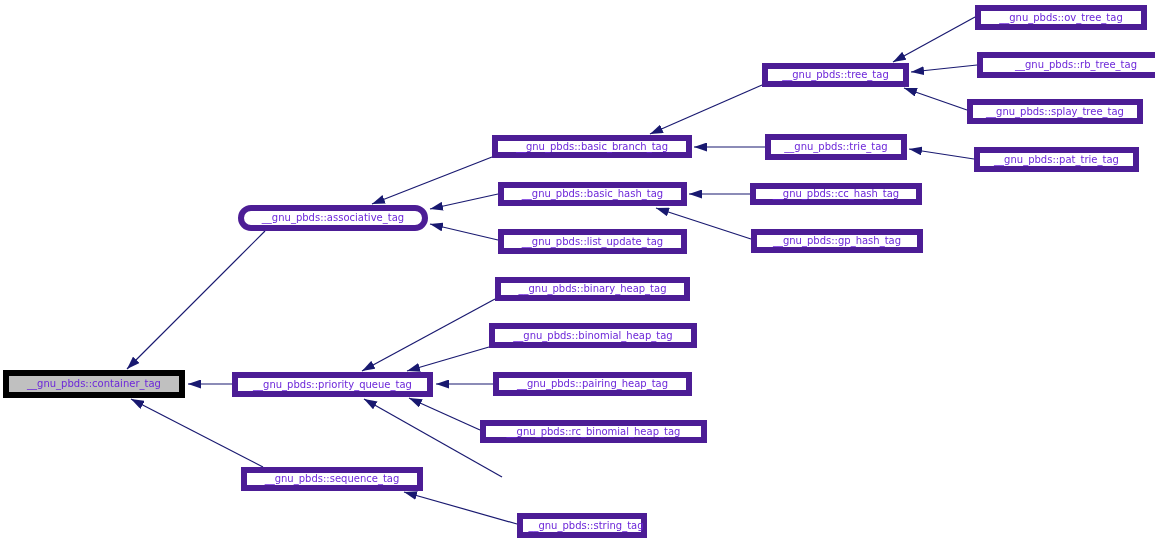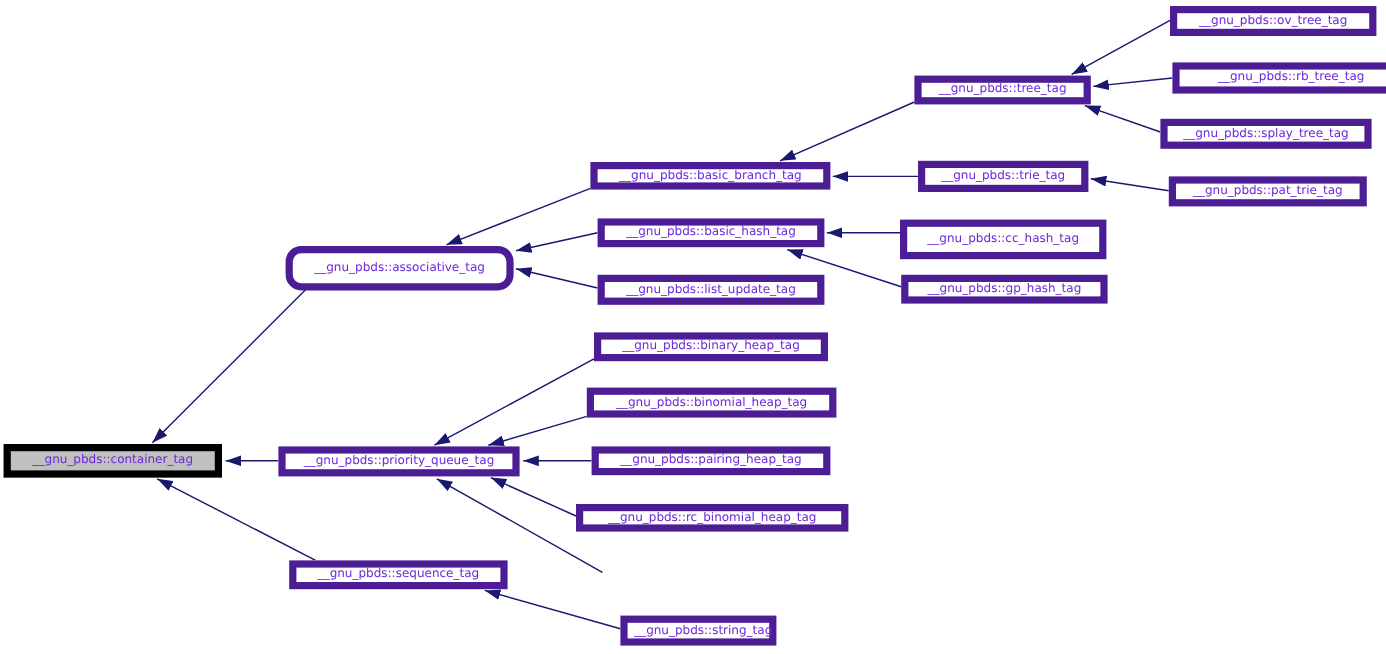--- a/index.html
+++ b/index.html
@@ -68,33 +68,33 @@
       <line x1="495" y1="299" x2="362" y2="371" marker-end="url(#arrow)"></line>
       <line x1="489" y1="347" x2="407" y2="371" marker-end="url(#arrow)"></line>
       <line x1="493" y1="384" x2="436" y2="384" marker-end="url(#arrow)"></line>
       <line x1="480" y1="430" x2="409" y2="398" marker-end="url(#arrow)"></line>
       <line x1="502" y1="477" x2="364" y2="399" marker-end="url(#arrow)"></line>
       <line x1="517" y1="524" x2="404" y2="492" marker-end="url(#arrow)"></line>
     </g>
   </svg>
 
   <div class="node selected" style="left:3px;   top:370px; width:182px; height:28px;text-align:right;">__gnu_pbds::container_tag</div>
-  <div class="node" style="left:238px; top:205px; width:190px; height:37px;border-radius:13px;">__gnu_pbds::associative_tag</div>
+  <div class="node" style="left:238px; top:205px; width:190px; height:26px;border-radius:13px;">__gnu_pbds::associative_tag</div>
   <div class="node" style="left:232px; top:372px; width:201px; height:25px;">__gnu_pbds::priority_queue_tag</div>
   <div class="node" style="left:241px; top:467px; width:182px; height:24px;">__gnu_pbds::sequence_tag</div>
   <div class="node" style="left:492px; top:135px; width:200px; height:23px;">__gnu_pbds::basic_branch_tag</div>
   <div class="node" style="left:498px; top:182px; width:189px; height:24px;">__gnu_pbds::basic_hash_tag</div>
   <div class="node" style="left:498px; top:229px; width:189px; height:25px;">__gnu_pbds::list_update_tag</div>
   <div class="node" style="left:762px; top:63px;  width:147px; height:24px;">__gnu_pbds::tree_tag</div>
   <div class="node" style="left:765px; top:134px; width:142px; height:26px;">__gnu_pbds::trie_tag</div>
   <div class="node" style="left:975px; top:5px;   width:172px; height:25px;">__gnu_pbds::ov_tree_tag</div>
   <div class="node" style="left:977px; top:52px;  width:198px; height:26px;">__gnu_pbds::rb_tree_tag</div>
   <div class="node" style="left:967px; top:99px;  width:176px; height:25px;">__gnu_pbds::splay_tree_tag</div>
   <div class="node" style="left:974px; top:147px; width:165px; height:25px;">__gnu_pbds::pat_trie_tag</div>
-  <div class="node" style="left:750px; top:183px; width:172px; height:33px;">__gnu_pbds::cc_hash_tag</div>
+  <div class="node" style="left:750px; top:183px; width:172px; height:22px;">__gnu_pbds::cc_hash_tag</div>
   <div class="node" style="left:751px; top:229px; width:172px; height:24px;">__gnu_pbds::gp_hash_tag</div>
   <div class="node" style="left:489px; top:323px; width:208px; height:25px;">__gnu_pbds::binomial_heap_tag</div>
   <div class="node" style="left:495px; top:277px; width:195px; height:24px;">__gnu_pbds::binary_heap_tag</div>
   <div class="node" style="left:493px; top:372px; width:199px; height:24px;">__gnu_pbds::pairing_heap_tag</div>
   <div class="node" style="left:480px; top:420px; width:227px; height:23px;">__gnu_pbds::rc_binomial_heap_tag</div>
   <div class="node" style="left:517px; top:513px; width:130px; height:25px;padding-left:12px;">__gnu_pbds::string_tag</div>
 
 </div>
 
 </body></html>

